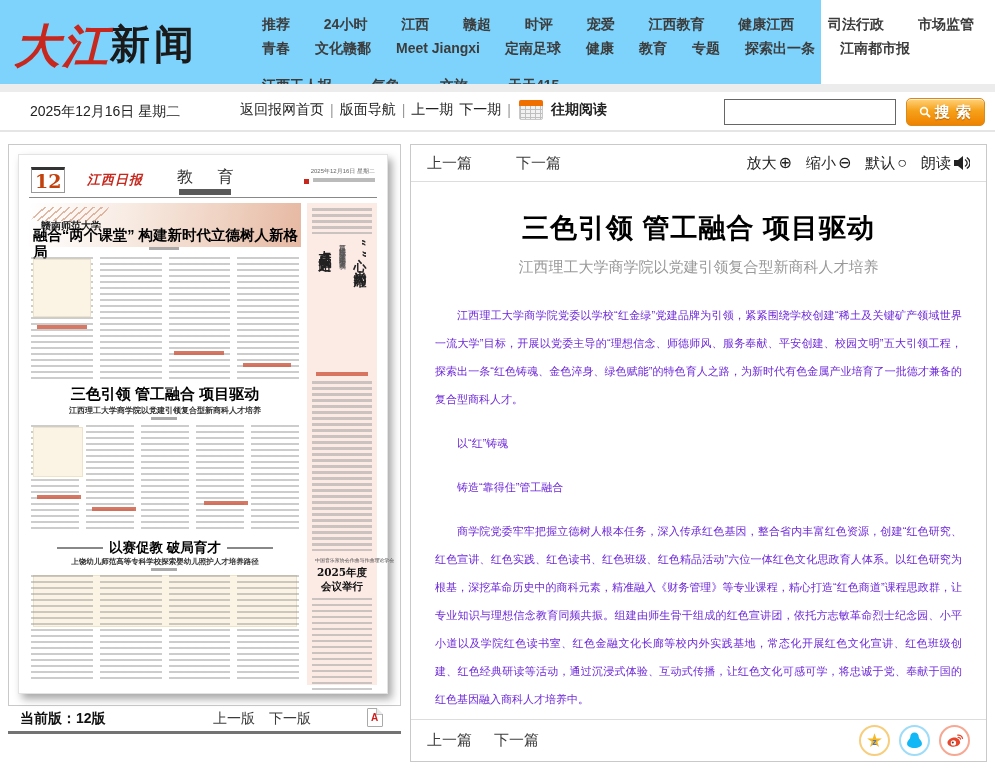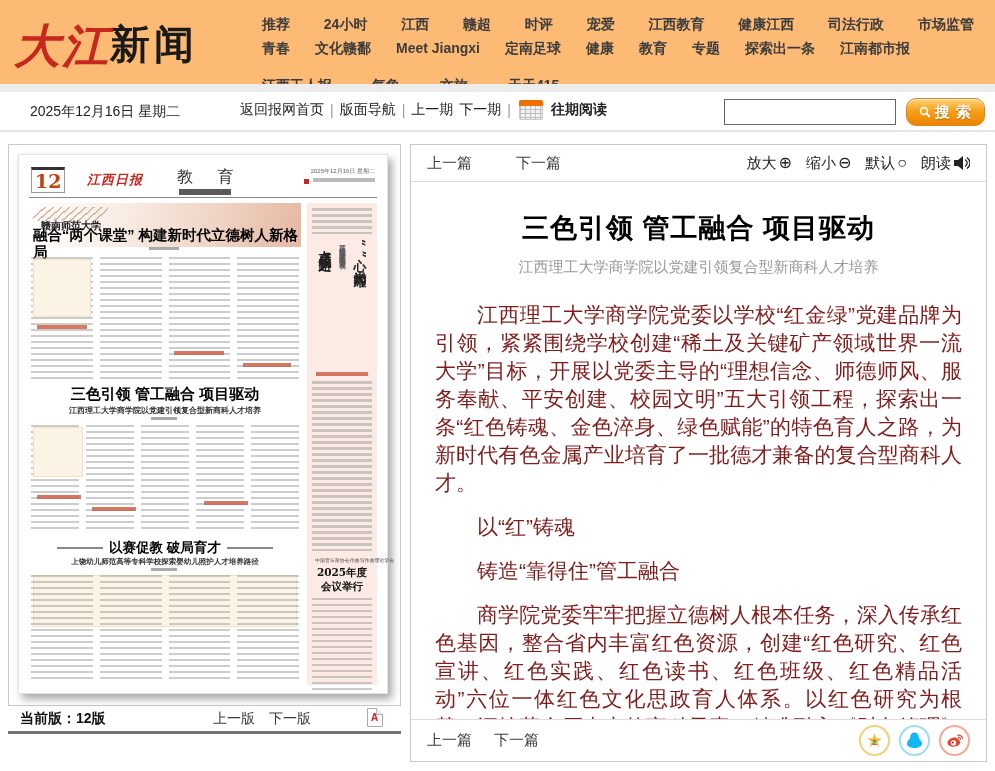--- a/index.html
+++ b/index.html
@@ -2,21 +2,21 @@
 <html><head>
 <meta charset="utf-8">
 <style>
   * { box-sizing: border-box; margin: 0; padding: 0; }
   html,body { background:#fff; }
   body { font-family: "Liberation Sans","DejaVu Sans",sans-serif; color:#333; }
   .stage { position:relative; width:995px; height:771px; background:#fff; overflow:hidden; }
   a { text-decoration:none; color:#3c3c3c; cursor:pointer; }
 
   
-  .hdr { position:absolute; top:0; left:0; width:995px; height:84px; background:#fdba74; }
+  .hdr { position:absolute; top:0; left:0; width:821px; height:84px; background:#7dd3fc; }
   .logo { position:absolute; left:14px; top:16px; white-space:nowrap; }
   .logo .red { font-family:"DejaVu Serif",serif; font-style:italic; font-weight:900; font-size:46px; color:#c7271d; letter-spacing:2px; }
   .logo .blk { font-weight:700; font-size:40px; color:#1a1a1a; letter-spacing:4px; vertical-align:4px; }
   .nav { position:absolute; left:262px; top:12px; width:712px; font-size:14px; }
   .nav-row { display:flex; line-height:24px; }
   .nav-row.r0 { justify-content:space-between; }
   .nav-row.r1 { justify-content:space-between; width:648px; }
   .nav-row.r2 { gap:40px;margin-top:13px; }
   .nav-row a { color:#3c3c3c;font-weight:bold; }
 
@@ -27,21 +27,21 @@
   .tb-date { position:absolute; left:30px; top:11px; color:#222; }
   .tb-links { position:absolute; left:240px; top:8px; display:flex; align-items:center; gap:6px; color:#222; }
   .tb-links a { color:#222; }
   .tb-sep { color:#999; }
   .cal { position:relative; width:24px; height:20px; background:#f2f2f2; border:1px solid #c9c9c9; border-radius:2px; margin:0 2px;
          background-image:repeating-linear-gradient(to right,#bfbfbf 0 1px,transparent 1px 5px),repeating-linear-gradient(to bottom,#bfbfbf 0 1px,transparent 1px 4px); }
   .cal::before { content:""; position:absolute; left:-1px; top:-1px; width:24px; height:6px; background:#ef7000; border-radius:2px 2px 0 0; }
   .archive { color:#e60012; font-weight:700; }
   .tb-search { position:absolute; right:10px; top:6px; display:flex; align-items:center; gap:10px; }
   .s-input { width:172px; height:26px; border:1px solid #666; background:#fff; padding:0 6px; font-size:13px; }
-  .obtn { display:inline-flex; align-items:center; gap:4px; height:28px; padding:0 12px; border:1px solid #d78a1e; border-radius:10px;
+  .obtn { display:inline-flex; align-items:center; gap:4px; height:28px; padding:0 12px; border:1px solid #d78a1e; border-radius:5px;
           background:linear-gradient(#ffd27a,#f6a11a 45%,#ef8200); color:#fff; font-weight:700; font-size:15px; letter-spacing:1px;
           text-shadow:0 1px 1px rgba(120,60,0,.55); box-shadow:inset 0 1px 0 rgba(255,255,255,.65); cursor:pointer; }
   .obtn svg { display:block; }
 
   
   .lpanel { position:absolute; left:8px; top:144px; width:393px; height:562px; border:1px solid #c9c9c9; background:#fff; }
   .page { position:absolute; left:9px; top:9px; width:370px; height:540px; background:#fff; border:1px solid #e3e3e3;
           box-shadow:4px 5px 8px rgba(0,0,0,.35); font-family:"Liberation Sans",sans-serif; cursor:pointer; }
   .mh-num { position:absolute; left:12px; top:12px; font-family:"DejaVu Serif",serif; font-weight:700; font-size:19px; color:#c2410c; border:1px solid #999; border-top:3px solid #333; padding:0 3px; line-height:22px; }
   .mh-paper { position:absolute; left:68px; top:16px; font-family:"DejaVu Serif",serif; font-style:italic; font-weight:900; font-size:13px; color:#c7271d; letter-spacing:1px; }
@@ -102,21 +102,21 @@
   
   .rpanel { position:absolute; left:410px; top:144px; width:577px; height:618px; border:1px solid #c9c9c9; background:#fff; display:flex; flex-direction:column; }
   .r-head { height:37px; border-bottom:1px solid #ddd; display:flex; align-items:center; padding:0 16px; font-size:15px; flex:none; }
   .r-head .artnav { display:flex; gap:44px; }
   .r-ctrls { margin-left:auto; display:flex; align-items:center; gap:4px; font-size:15px; color:#222; }
   .r-ctrls .grp { display:flex; align-items:center; gap:2px; margin-left:10px; cursor:pointer; }
   .cicon { font-size:16px; color:#222; line-height:1; }
   .r-body { flex:1; overflow:hidden; padding:4px 24px 0; }
   .a-title { text-align:center; font-size:27px; font-weight:700; color:#000; margin:24px 0 12px; letter-spacing:1px; }
   .a-sub { text-align:center; font-size:15px; color:#999; margin-bottom:24px; }
-  .a-text p { font-size:21px; line-height:28px; color:#7f1d1d; text-align:justify; text-indent:2em; margin-bottom:16px; }
+  .a-text p { font-size:11px; line-height:28px; color:#6d28d9; text-align:justify; text-indent:2em; margin-bottom:16px; }
   .r-foot { height:42px; border-top:1px solid #ddd; display:flex; align-items:center; padding:0 16px; font-size:15px; flex:none; }
   .r-foot .artnav { display:flex; gap:22px; }
   .share { margin-left:auto; display:flex; gap:9px; }
   .sbtn { width:31px; height:31px; border-radius:50%; display:flex; align-items:center; justify-content:center; cursor:pointer; background:#fff; position:relative; }
   .sbtn.qzone { border:2px solid #f7ce7d; color:#f5b824; font-size:19px; }
   .sbtn.qzone i { position:absolute; font-style:normal; font-size:9px; font-weight:700; color:#4a78c8; top:10px; }
   .sbtn.qq { border:2px solid #9edcf7; }
   .sbtn.weibo { border:2px solid #f6a893; }
 </style>
 </head>

